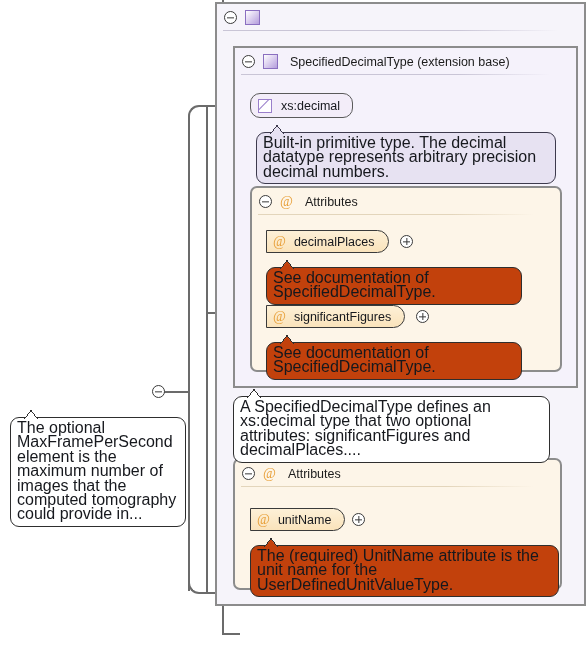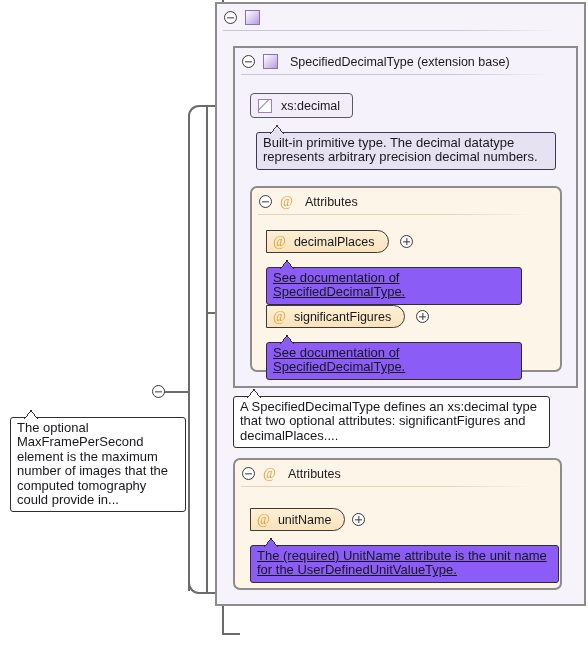--- a/index.html
+++ b/index.html
@@ -143,21 +143,21 @@
     background: linear-gradient(to bottom, #f3f7fd 0%, #d6e3f5 100%);
     border: 1.6px solid #5a5a5a;
     border-radius: 14px;
     padding: 0 14px;
     height: 25px;
   }
   
   .node-type {
     background: #f3edf9;
     border: 1.6px solid #5a5a5a;
-    border-radius: 4px;
+    border-radius: 10px;
     padding: 0 12px 0 7px;
     height: 25px;
   }
   .diag-icon {
     width: 14px; height: 14px;
     background: #ffffff;
     border: 1.4px solid #9a7fcb;
     position: relative;
     flex: 0 0 auto;
     overflow: hidden;
@@ -186,30 +186,30 @@
 
   .plus-outside {
     position: absolute;
     z-index: 5;
   }
 
   
   .doc {
     position: absolute;
     border: 1.4px solid #2e2e2e;
-    border-radius: 3px;
-    font-size: 13px;
+    border-radius: 9px;
+    font-size: 16px;
     line-height: 14.4px;
     color: #16181d;
     padding: 3px 6px 4px 6px;
     z-index: 4;
   }
   .doc-purple { background: #e7e2f2; border-color: #3d3a4d; }
   .doc-white  { background: #ffffff; border-color: #2e2e2e; }
-  .doc-cream  { background: #8b5cf6; border-color: #2e2e2e; text-decoration: underline; }
+  .doc-cream  { background: #c2410c; border-color: #2e2e2e; }
   
   .doc::before {
     content: "";
     position: absolute;
     top: -7px;
     left: 14px;
     width: 12px; height: 7px;
     background: inherit;
     clip-path: polygon(0% 100%, 50% 0%, 100% 100%);
   }

